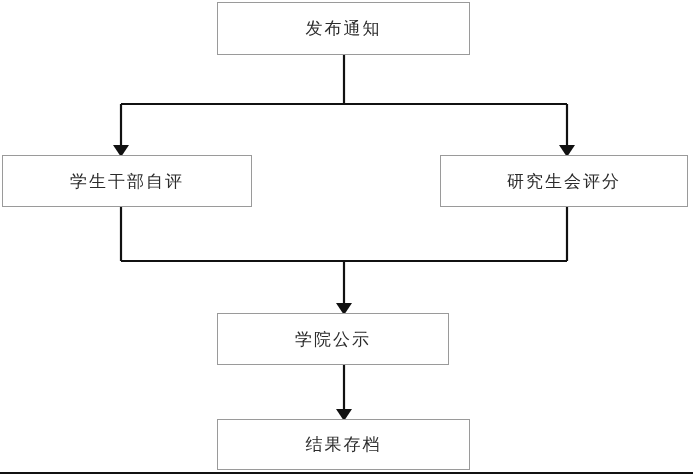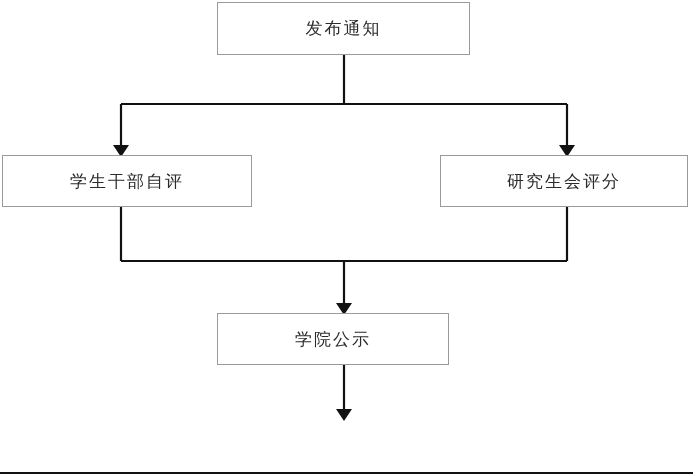--- a/index.html
+++ b/index.html
@@ -98,16 +98,19 @@
   </div>
 
   <div class="node-box" style="left:440px; top:155px; width:248px; height:52px;">
     <span class="node-label">研究生会评分</span>
   </div>
 
   <div class="node-box" style="left:217px; top:313px; width:232px; height:52px;">
     <span class="node-label">学院公示</span>
   </div>
 
+  <div class="node-box" style="left:217px; top:419px; width:253px; height:51px;">
+    <span class="node-label">结果存档</span>
+  </div>
 
   <div class="page-rule" style="top:472px;"></div>
 
 </div>
 
 </body></html>

